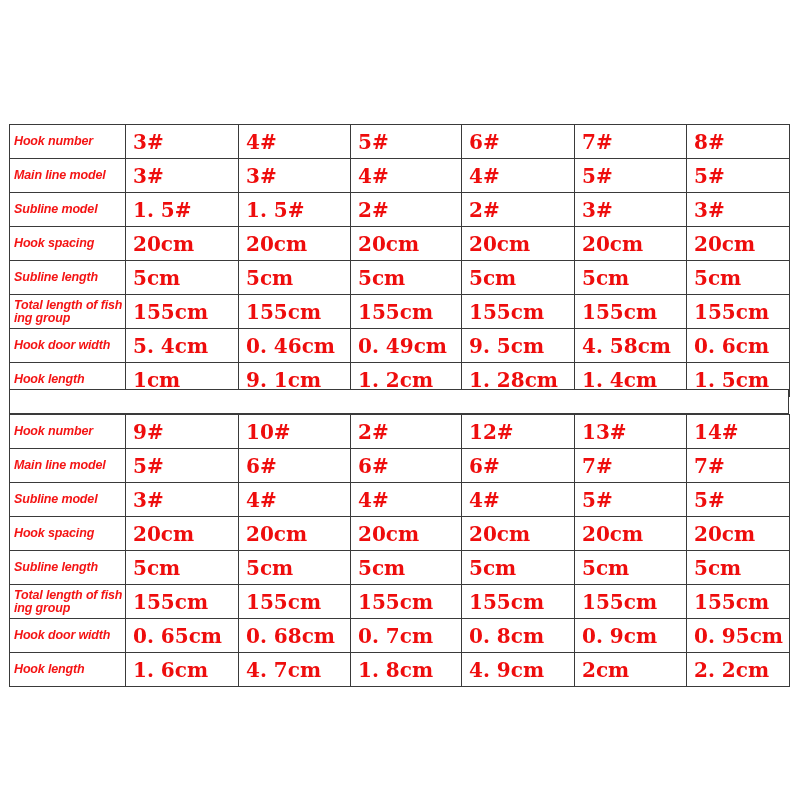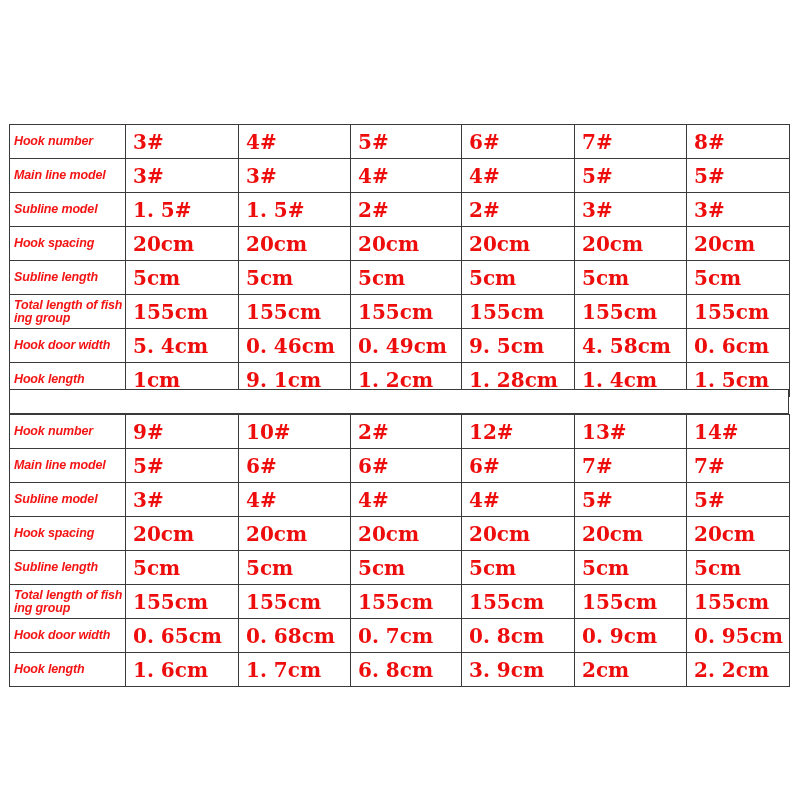--- a/index.html
+++ b/index.html
@@ -250,22 +250,22 @@
           <td class="value-cell">0. 65cm</td>
           <td class="value-cell">0. 68cm</td>
           <td class="value-cell">0. 7cm</td>
           <td class="value-cell">0. 8cm</td>
           <td class="value-cell">0. 9cm</td>
           <td class="value-cell">0. 95cm</td>
         </tr>
         <tr>
           <td class="label-cell">Hook length</td>
           <td class="value-cell">1. 6cm</td>
-          <td class="value-cell">1. 7cm</td>
-          <td class="value-cell">6. 8cm</td>
-          <td class="value-cell">3. 9cm</td>
+          <td class="value-cell">4. 7cm</td>
+          <td class="value-cell">1. 8cm</td>
+          <td class="value-cell">4. 9cm</td>
           <td class="value-cell">2cm</td>
           <td class="value-cell">2. 2cm</td>
         </tr>
       </tbody>
   </table>
 
 </div>
 
 </body></html>

